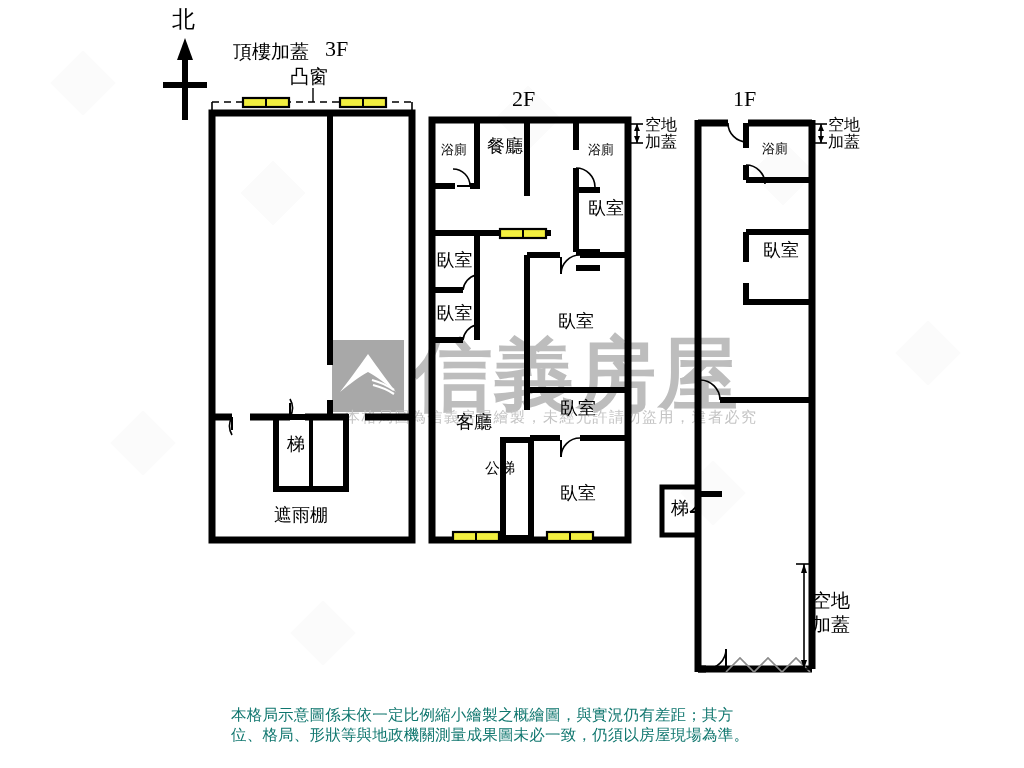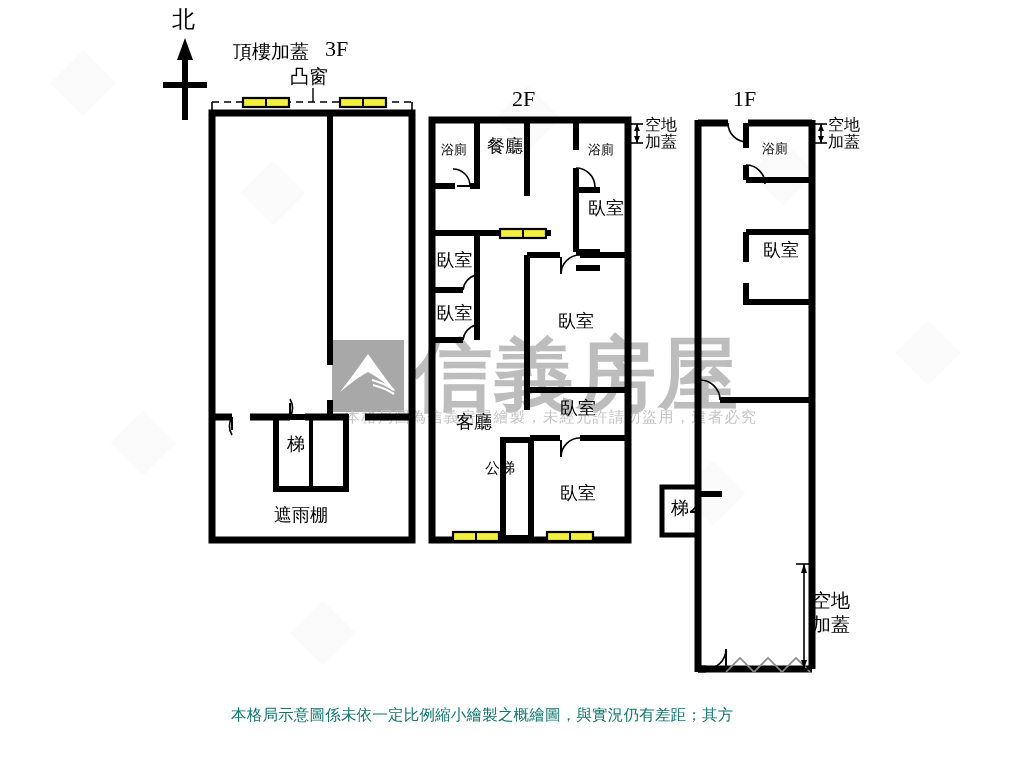--- a/index.html
+++ b/index.html
@@ -347,15 +347,16 @@
   <div class="lbl lbl-room-v" style="left:763px; top:240px;">臥室</div>
   <div class="lbl lbl-room" style="left:667px; top:498px; width:26px;">梯</div>
 
   <div class="lbl lbl-note" style="left:828px; top:116px;">空地
 加蓋</div>
   <div class="lbl lbl-note" style="left:812px; top:588px; font-size:19px; line-height:24px;">空地
 加蓋</div>
 
   <div id="disclaimer">
     <div>本格局示意圖係未依一定比例縮小繪製之概繪圖，與實況仍有差距；其方</div>
+    <div>位、格局、形狀等與地政機關測量成果圖未必一致，仍須以房屋現場為準。</div>
   </div>
 
 </div>
 
 </body></html>

